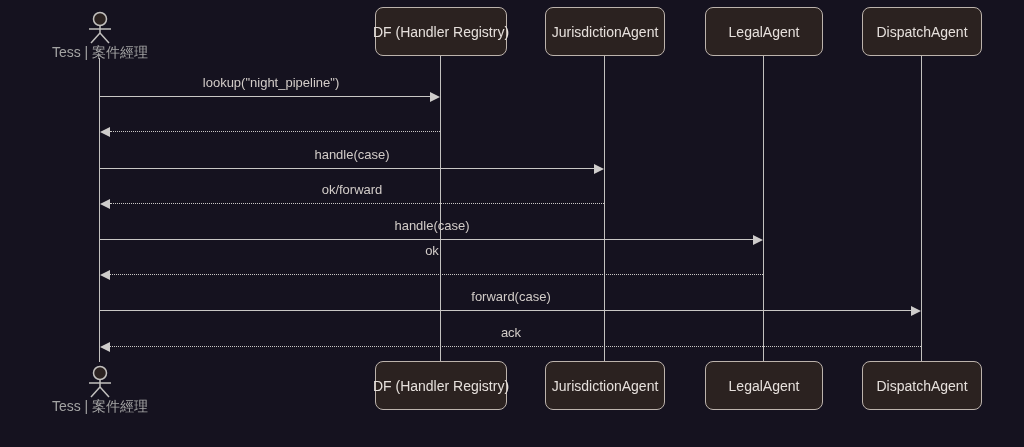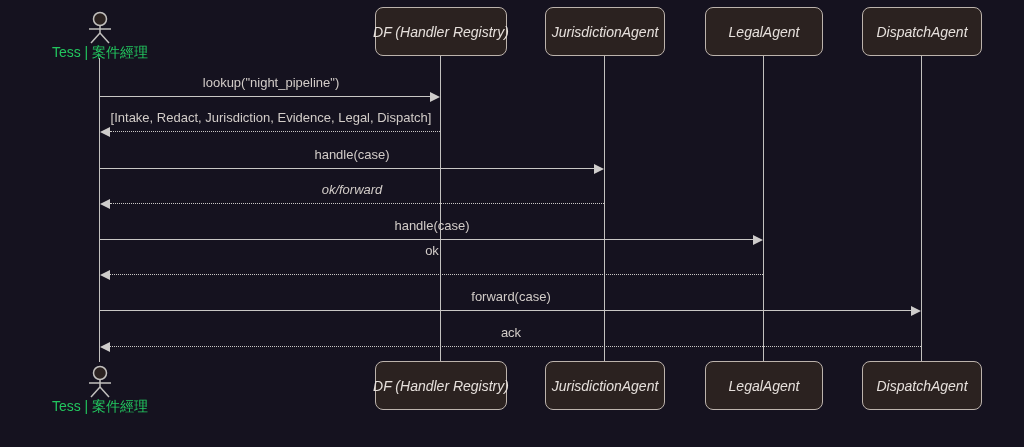--- a/index.html
+++ b/index.html
@@ -19,26 +19,25 @@
     position: absolute;
     height: 49px;
     background: #2b2220;
     border: 1.5px solid #bcb3ac;
     border-radius: 8px;
     box-sizing: border-box;
     display: flex; align-items: center; justify-content: center;
     color: #e6e0dc;
     font-size: 14px;
     white-space: nowrap;
-    font-style: italic;
   }
   .actor-label {
     position: absolute;
     transform: translateX(-50%);
-    color: #22c55e;
+    color: #a3a3a3;
     font-size: 14px;
     white-space: nowrap;
     text-align: center;
   }
   .actor-figure { position: absolute; }
   .msg-label {
     position: absolute;
     transform: translateX(-50%);
     color: #d2ccc8;
     font-size: 13px;
@@ -87,29 +86,28 @@
     <span>LegalAgent</span>
   </div>
   <div class="pbox" style="left:862px; top:7px; width:120px;">
     <span>DispatchAgent</span>
   </div>
 
   <div class="msg-label" style="left:271px; top:75px;">lookup("night_pipeline")</div>
   <div class="msg-line solid" style="left:100px; top:96px; width:331px;"></div>
   <div class="arrowhead right" style="left:430px; top:92px;"></div>
 
-  <div class="msg-label" style="left:271px; top:110px;">[Intake, Redact, Jurisdiction, Evidence, Legal, Dispatch]</div>
   <div class="msg-line dotted" style="left:110px; top:131px; width:330px;"></div>
   <div class="arrowhead left" style="left:100px; top:127px;"></div>
 
   <div class="msg-label" style="left:352px; top:147px;">handle(case)</div>
   <div class="msg-line solid" style="left:100px; top:168px; width:495px;"></div>
   <div class="arrowhead right" style="left:594px; top:164px;"></div>
 
-  <div class="msg-label" style="left:352px; top:182px;font-style:italic;">ok/forward</div>
+  <div class="msg-label" style="left:352px; top:182px;">ok/forward</div>
   <div class="msg-line dotted" style="left:110px; top:203px; width:494px;"></div>
   <div class="arrowhead left" style="left:100px; top:199px;"></div>
 
   <div class="msg-label" style="left:432px; top:218px;">handle(case)</div>
   <div class="msg-line solid" style="left:100px; top:239px; width:654px;"></div>
   <div class="arrowhead right" style="left:753px; top:235px;"></div>
 
   <div class="msg-label" style="left:432px; top:243px;">ok</div>
   <div class="msg-line dotted" style="left:110px; top:274px; width:653px;"></div>
   <div class="arrowhead left" style="left:100px; top:270px;"></div>

